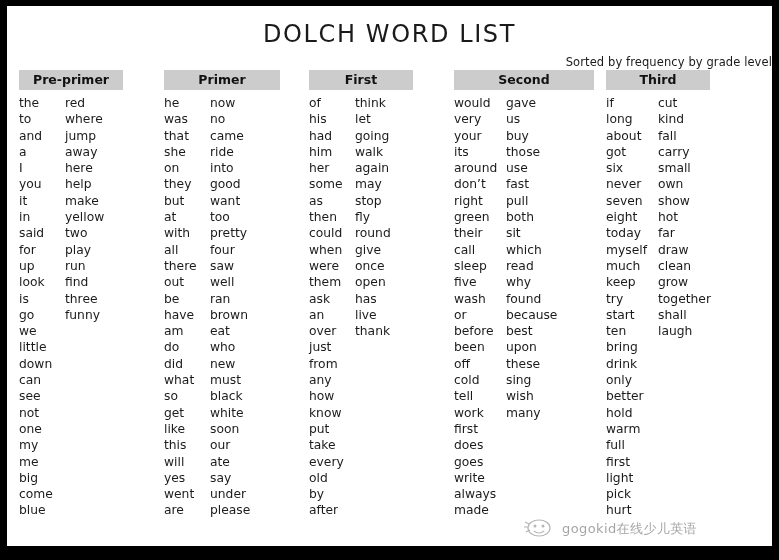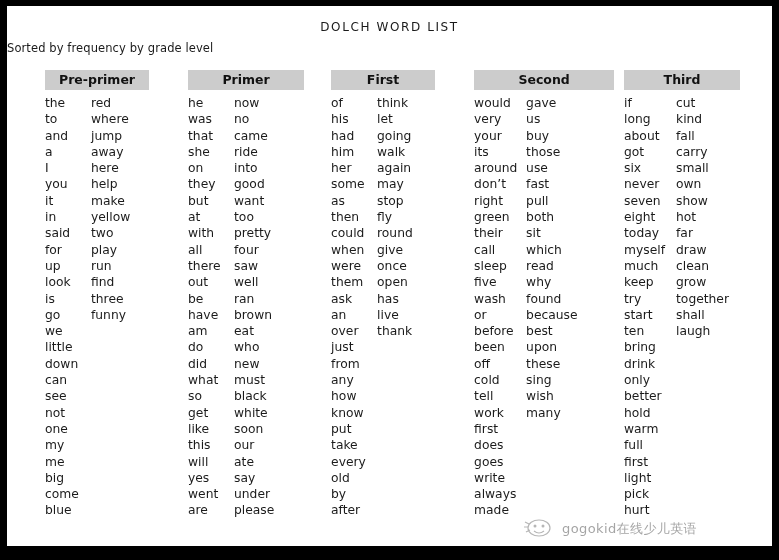--- a/index.html
+++ b/index.html
@@ -20,29 +20,29 @@
     top: 6px;
     width: 765px;
     height: 540px;
     background: #ffffff;
     overflow: hidden;
   }
 
   #title {
     text-align: center;
     font-family: "DejaVu Sans", sans-serif;
-    font-size: 12px;
+    font-size: 24px;
     letter-spacing: 1.6px;
     color: #1a1a1a;
     margin-top: 14px;
     font-weight: 400;
   }
 
   #subtitle {
-    text-align: left;
+    text-align: right;
     font-family: "DejaVu Sans", sans-serif;
     font-size: 11.5px;
     color: #1a1a1a;
     margin-top: 7px;
     letter-spacing: 0.1px;
   }
 
   #grid {
     position: absolute;
     left: 0;
@@ -78,31 +78,31 @@
 
   .word {
     font-family: "DejaVu Sans", sans-serif;
     font-size: 12.3px;
     line-height: 16.3px;
     color: #1b1b1b;
     white-space: nowrap;
   }
 
   
-  #col-0 { width: 145px; margin-left: 38px; }
+  #col-0 { width: 145px; margin-left: 12px; }
   #col-1 { width: 145px; }
   #col-2 { width: 145px; }
   #col-3 { width: 152px; }
   #col-4 { width: 150px; }
 
   #col-0 .grade-header { width: 104px; }
   #col-1 .grade-header { width: 116px; }
   #col-2 .grade-header { width: 104px; }
   #col-3 .grade-header { width: 140px; }
-  #col-4 .grade-header { width: 116px; }
+  #col-4 .grade-header { width: 104px; }
 
   #col-0 .sub-a { width: 46px; }
   #col-1 .sub-a { width: 46px; }
   #col-2 .sub-a { width: 46px; }
   #col-3 .sub-a { width: 52px; }
   #col-4 .sub-a { width: 52px; justify-content: space-between; }
 
   #watermark {
     position: absolute;
     left: 515px;

